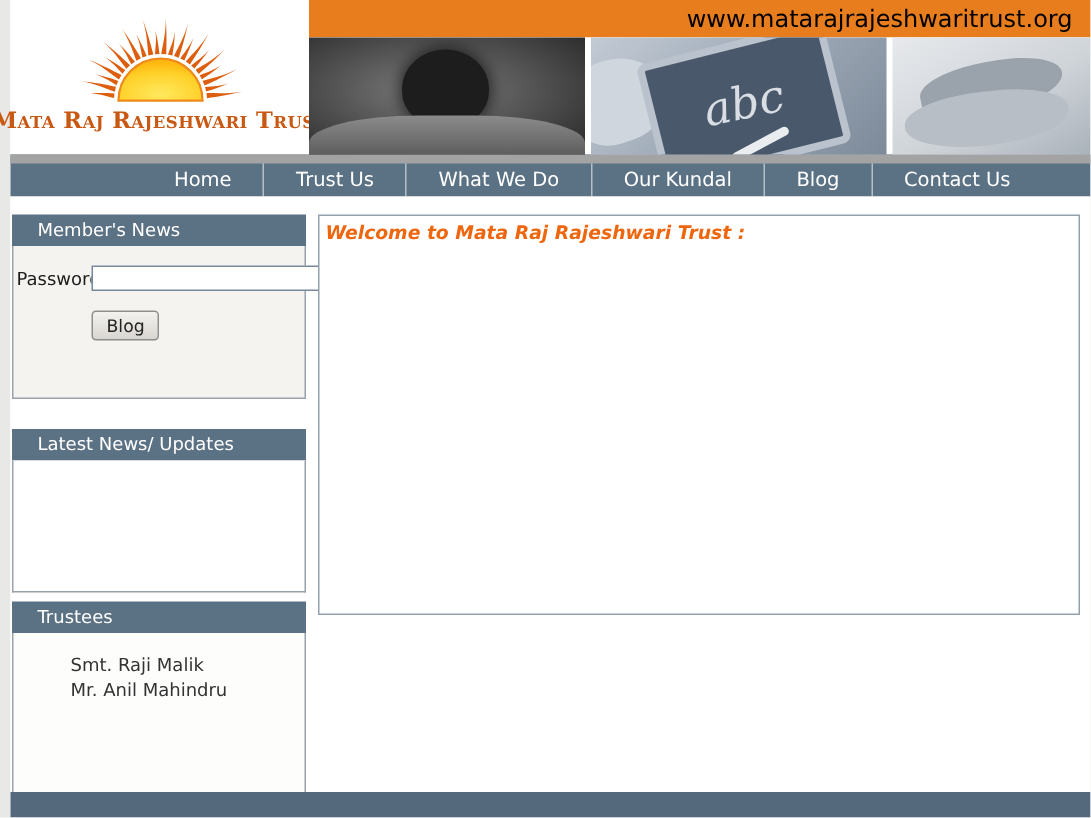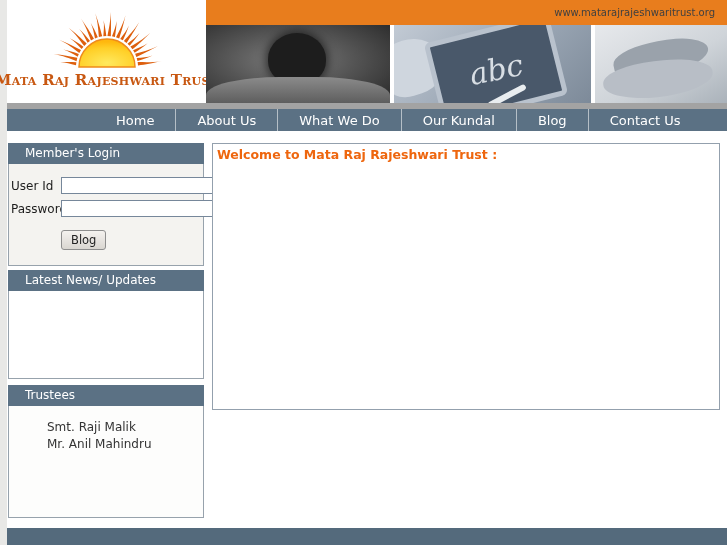--- a/index.html
+++ b/index.html
@@ -35,21 +35,21 @@
     letter-spacing:.3px;
     color:#c85812;
     white-space:nowrap;
   }
   .header-right { flex:1; display:flex; flex-direction:column; }
   .topbar {
     height:25px; background:#e87d1d;
     display:flex; align-items:center; justify-content:flex-end;
     padding-right:12px;
   }
-  .topbar-url { color:#404040; font-size:10px; }
+  .topbar-url { color:#000000; font-size:16px; }
   .photos { flex:1; display:flex; background:#ffffff; }
   .photo { height:78px; position:relative; overflow:hidden; }
   .photo + .photo { margin-left:4px; }
   .photo-1 { width:184px; background:radial-gradient(ellipse at 45% 45%, #7d7d7d 0%, #555 45%, #262626 100%); }
   .photo-1 .head { position:absolute; left:62px; top:8px; width:58px; height:52px; border-radius:50% 50% 46% 46%; background:#1d1d1d; box-shadow:0 0 10px 2px rgba(0,0,0,.6); }
   .photo-1 .arm { position:absolute; left:0; bottom:0; width:100%; height:26px; background:linear-gradient(180deg,#8b8b8b,#5e5e5e); border-radius:40% 40% 0 0/70% 70% 0 0; }
   .photo-2 { flex:1; background:linear-gradient(135deg,#c2cad4 0%, #9aa6b4 55%, #7d8a99 100%); }
   .photo-2 .hand { position:absolute; left:-14px; top:14px; width:64px; height:56px; background:#cfd6de; border-radius:50% 60% 55% 45%; transform:rotate(-18deg); }
   .photo-2 .slate { position:absolute; left:38px; top:2px; width:128px; height:84px; background:#49586a; border:5px solid #b9c2cd; border-radius:6px; transform:rotate(-14deg); display:flex; align-items:center; justify-content:center; }
   .photo-2 .slate-text { font-family:"DejaVu Serif","Liberation Serif",serif; font-style:italic; color:#e8edf2; font-size:30px; transform:rotate(2deg); opacity:.9; }
@@ -96,34 +96,34 @@
     font-family:"DejaVu Sans","Liberation Sans",sans-serif;
   }
   .login-btn {
     margin:7px 0 0 50px;
     font-size:11.5px; color:#222;
     background:linear-gradient(180deg,#f4f2ef,#d9d6d1);
     border:1px solid #8e8e8e; border-radius:3px;
     padding:2px 9px; cursor:pointer;
     font-family:"DejaVu Sans","Liberation Sans",sans-serif;
   }
-  .news-widget { margin-top:4px; }
+  .news-widget { margin-top:20px; }
   .news-body { border:1px solid #97a2ac; border-top:none; background:#ffffff; height:88px; }
   .trustees-widget { margin-top:6px;border-radius:12px; }
   .trustees-body {
     border:1px solid #97a2ac; border-top:none; background:#fdfdfc;
     height:112px; padding:13px 0 0 38px;
     font-size:12px; color:#333; line-height:17px;
   }
   .main-box {
     flex:1; margin:12px 7px 0 8px;
     border:1px solid #93a0ad; background:#ffffff;
     height:267px; padding:3px 4px;
   }
-  .welcome-heading { color:#ee660e; font-weight:700; font-size:12.5px; }
+  .welcome-heading { color:#ee660e; font-weight:700; font-size:12.5px;font-style:italic; }
 
   
   .footer { height:17px; background:#546a7c; margin-top:auto; }
 </style>
 </head>
 <body>
 
 <div class="site">
 
   <div class="header">
@@ -187,38 +187,34 @@
           <div class="hand-a"></div>
             <div class="hand-b"></div>
         </div>
       </div>
     </div>
   </div>
 
   <div class="nav">
     <div class="nav-spacer"></div>
     <div class="nav-item">Home</div>
-    <div class="nav-item">About Us</div>
+    <div class="nav-item">Trust Us</div>
     <div class="nav-item">What We Do</div>
     <div class="nav-item">Our Kundal</div>
     <div class="nav-item">Blog</div>
     <div class="nav-item">Contact Us</div>
   </div>
 
   <div class="content">
 
     <div class="sidebar">
 
       <div class="login-widget">
-        <div class="widget-header">Member's Login</div>
+        <div class="widget-header">Member's News</div>
         <div class="login-body">
-          <div class="form-row">
-            <span class="form-label">User Id</span>
-            <input type="text" value="" style="">
-          </div>
           <div class="form-row">
             <span class="form-label">Password</span>
             <input type="password" value="" style="">
           </div>
           <button class="login-btn">Blog</button>
         </div>
       </div>
 
       <div class="news-widget">
         <div class="widget-header">Latest News/ Updates</div>

